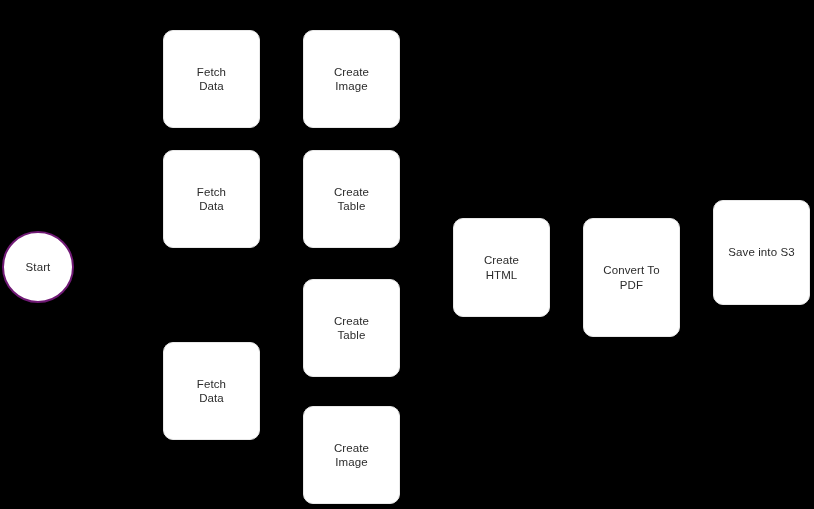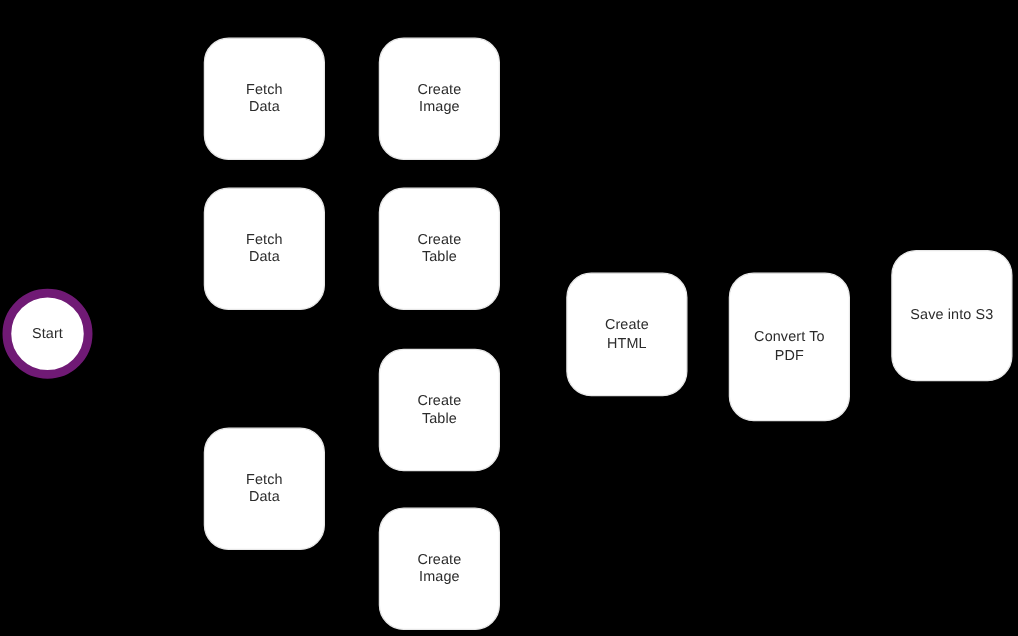--- a/index.html
+++ b/index.html
@@ -12,36 +12,36 @@
     width: 814px;
     height: 509px;
     background: #000000;
     overflow: hidden;
     font-family: "Liberation Sans", sans-serif;
   }
   .node {
     position: absolute;
     background: #ffffff;
     border: 1px solid #e8e8e8;
-    border-radius: 20px;
+    border-radius: 10px;
     box-sizing: border-box;
     display: flex;
     align-items: center;
     justify-content: center;
     text-align: center;
     color: #2b2b2b;
     font-size: 11.5px;
     line-height: 14.5px;
     letter-spacing: 0.1px;
     white-space: pre-line;
     padding: 0 6px;
   }
   .node.terminal {
     border-radius: 50%;
-    border: 7px solid #701a75;
+    border: 2px solid #701a75;
   }
   .node-label {
     display: block;
     white-space: pre-line;
   }
 </style>
 </head>
 <body>
 
 <div id="canvas">

